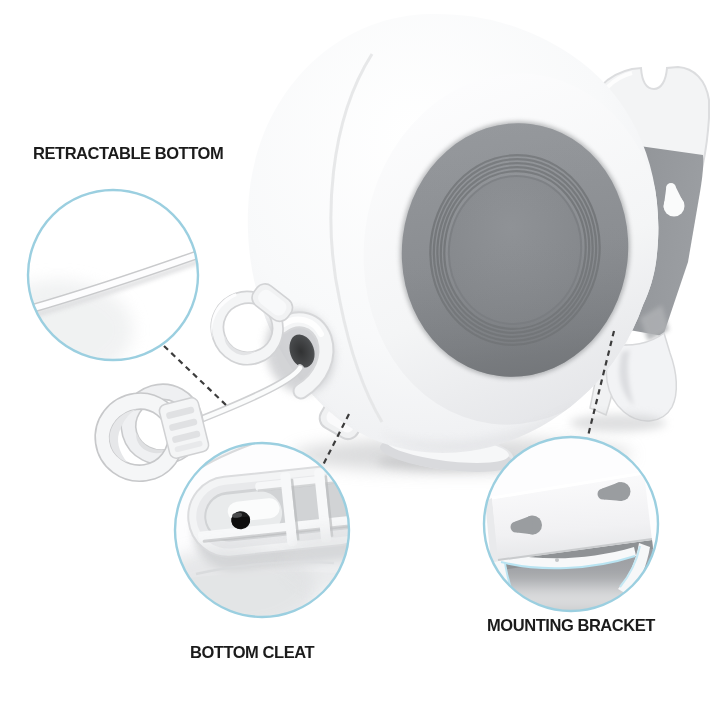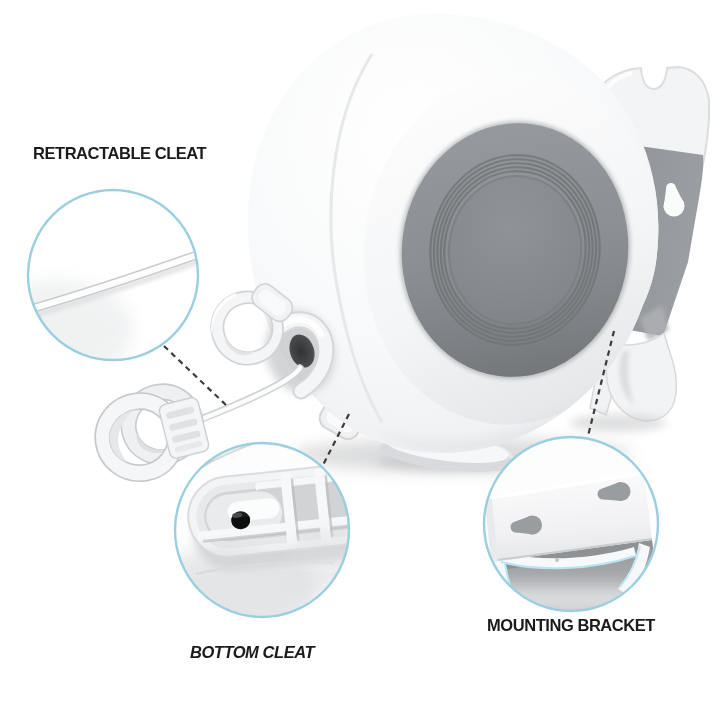--- a/index.html
+++ b/index.html
@@ -333,16 +333,16 @@
         <circle cx="516" cy="527" r="5.5"></circle>
         <circle cx="532.5" cy="525" r="9.5"></circle>
         <polygon points="515.3,521.5 531.4,515.6 533.6,534.4 516.7,532.5"></polygon>
       </g>
     </g>
     <circle cx="571" cy="524" r="87" fill="none" stroke="var(--callout-ring,#a8dcee)" stroke-width="2.4"></circle>
   </g>
 </svg>
 
   
-  <div class="label" style="left:33px;top:144px;">RETRACTABLE CLEAT</div>
-  <div class="label centered" style="left:252px;top:643px;font-style:italic;">BOTTOM CLEAT</div>
+  <div class="label" style="left:33px;top:144px;">RETRACTABLE BOTTOM</div>
+  <div class="label centered" style="left:252px;top:643px;">BOTTOM CLEAT</div>
   <div class="label centered" style="left:571px;top:616px;">MOUNTING BRACKET</div>
 </div>
 
 </body></html>

